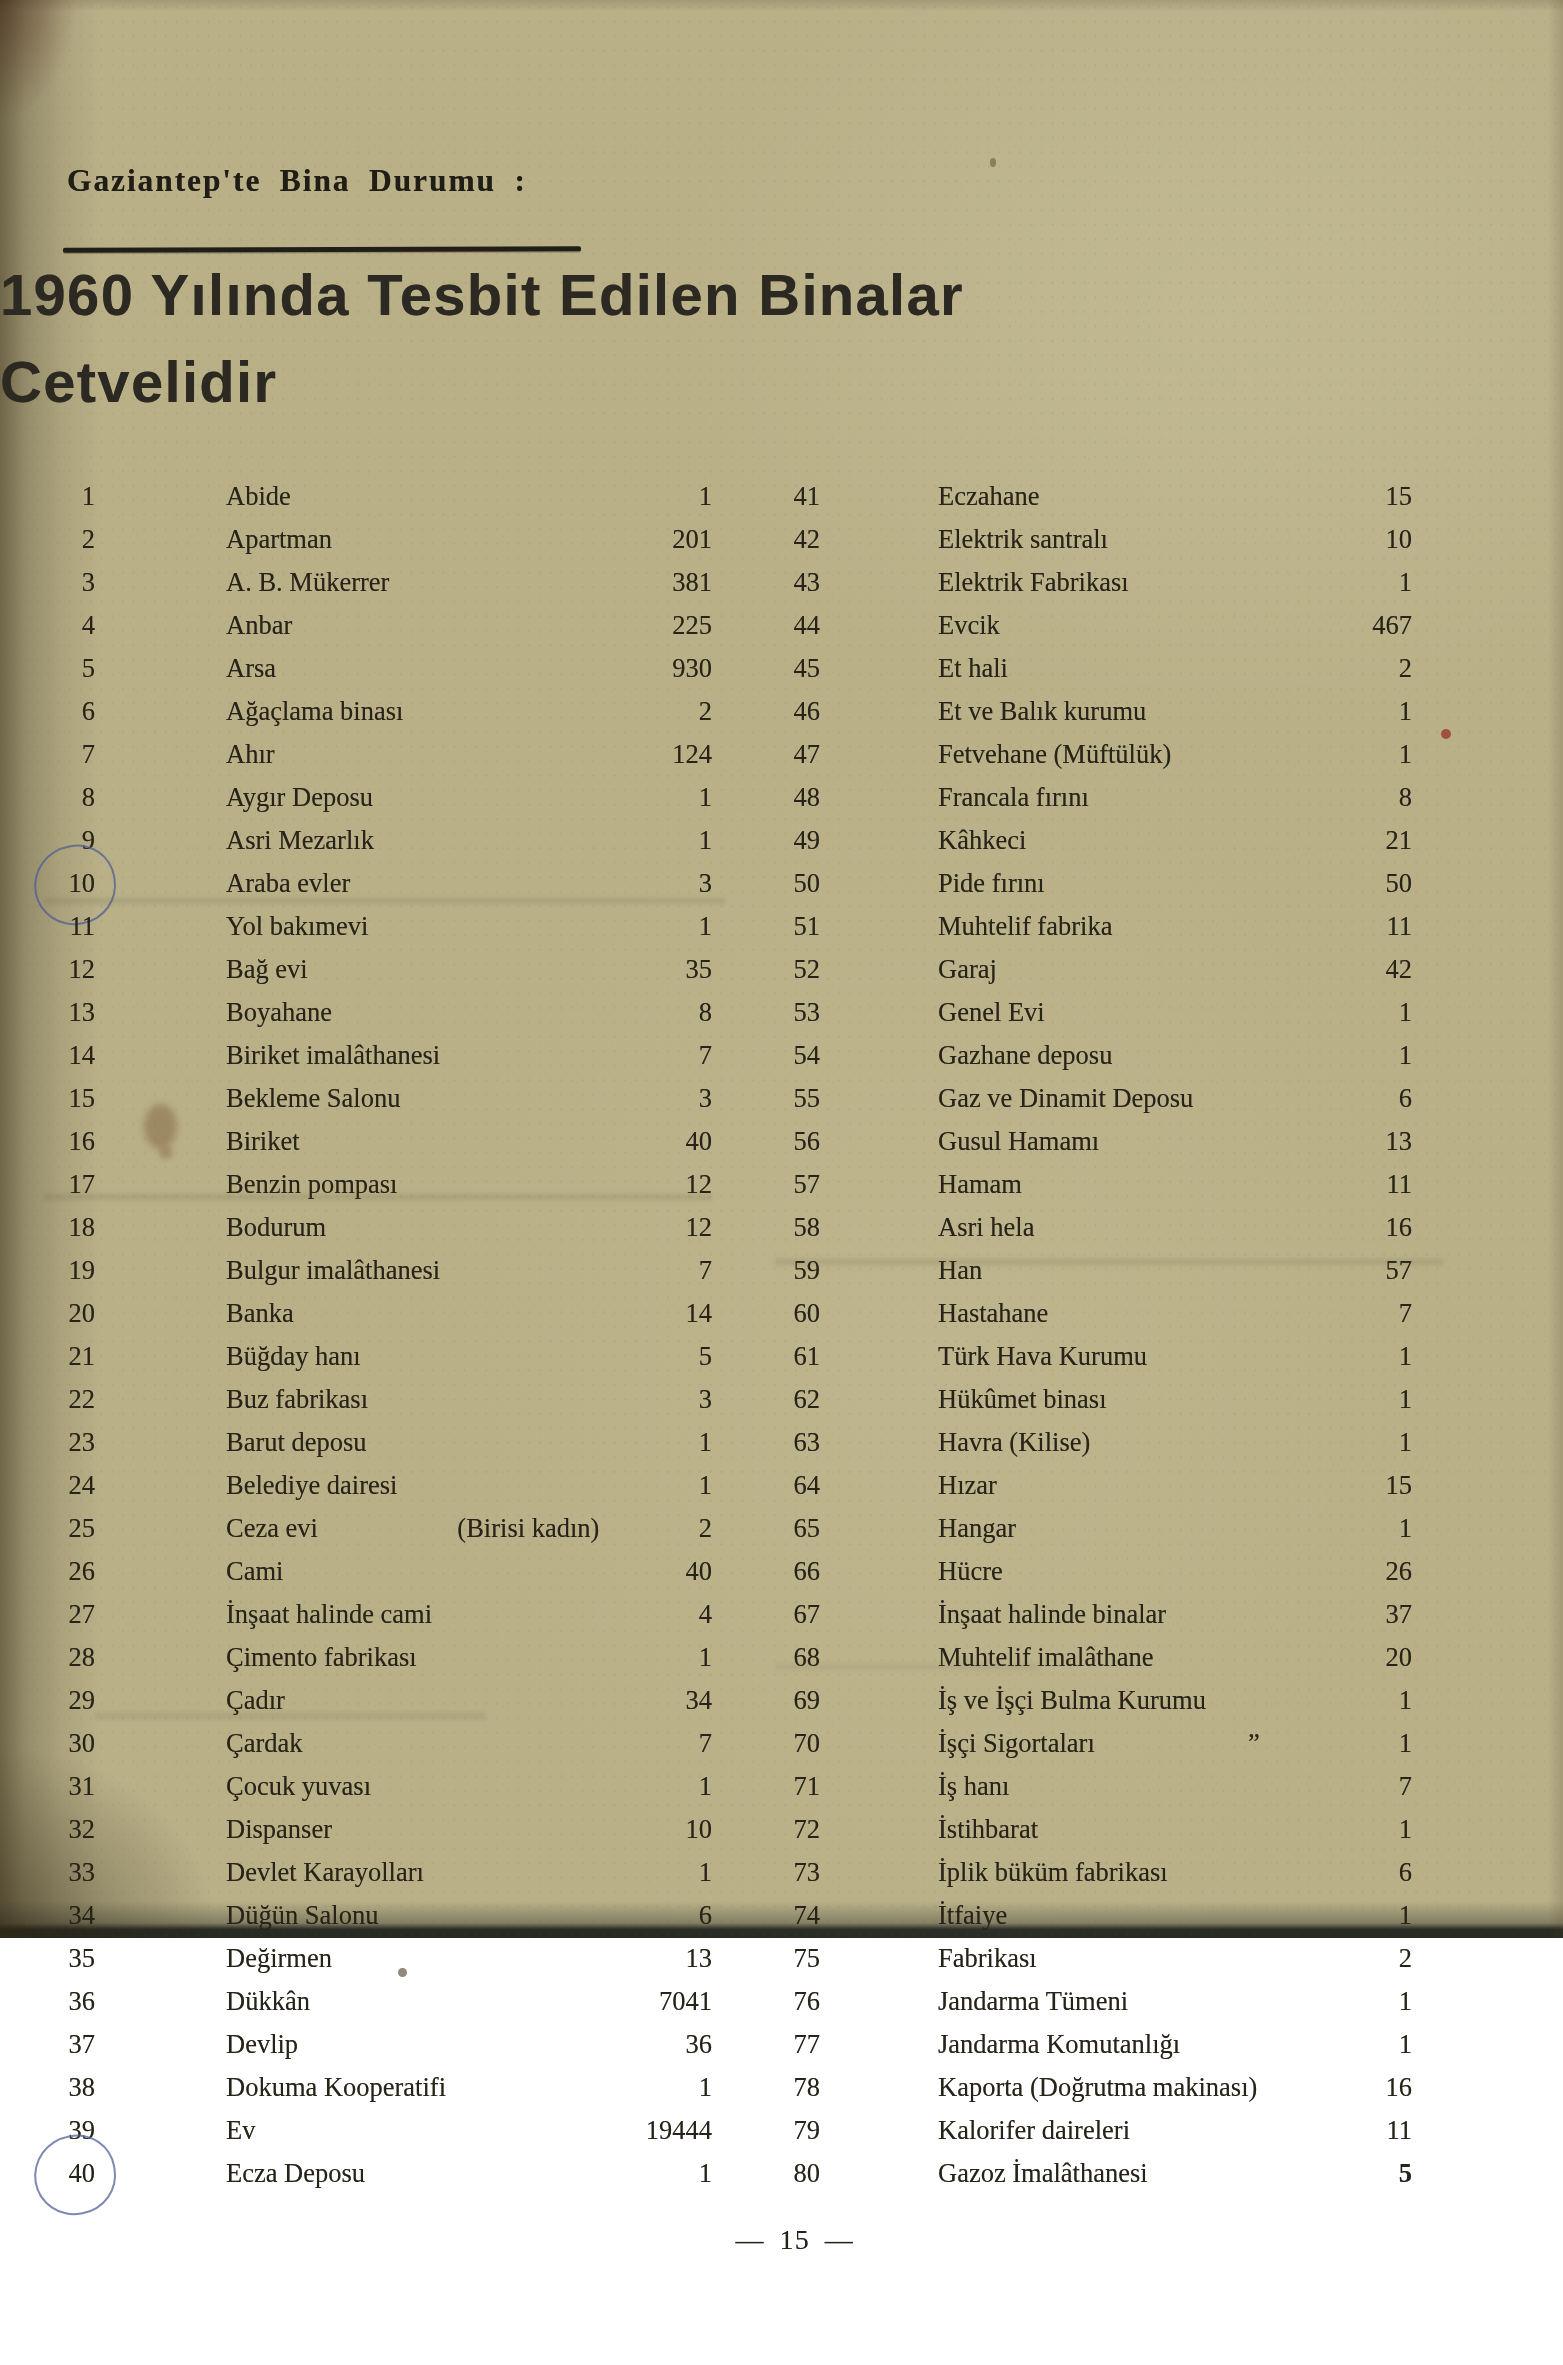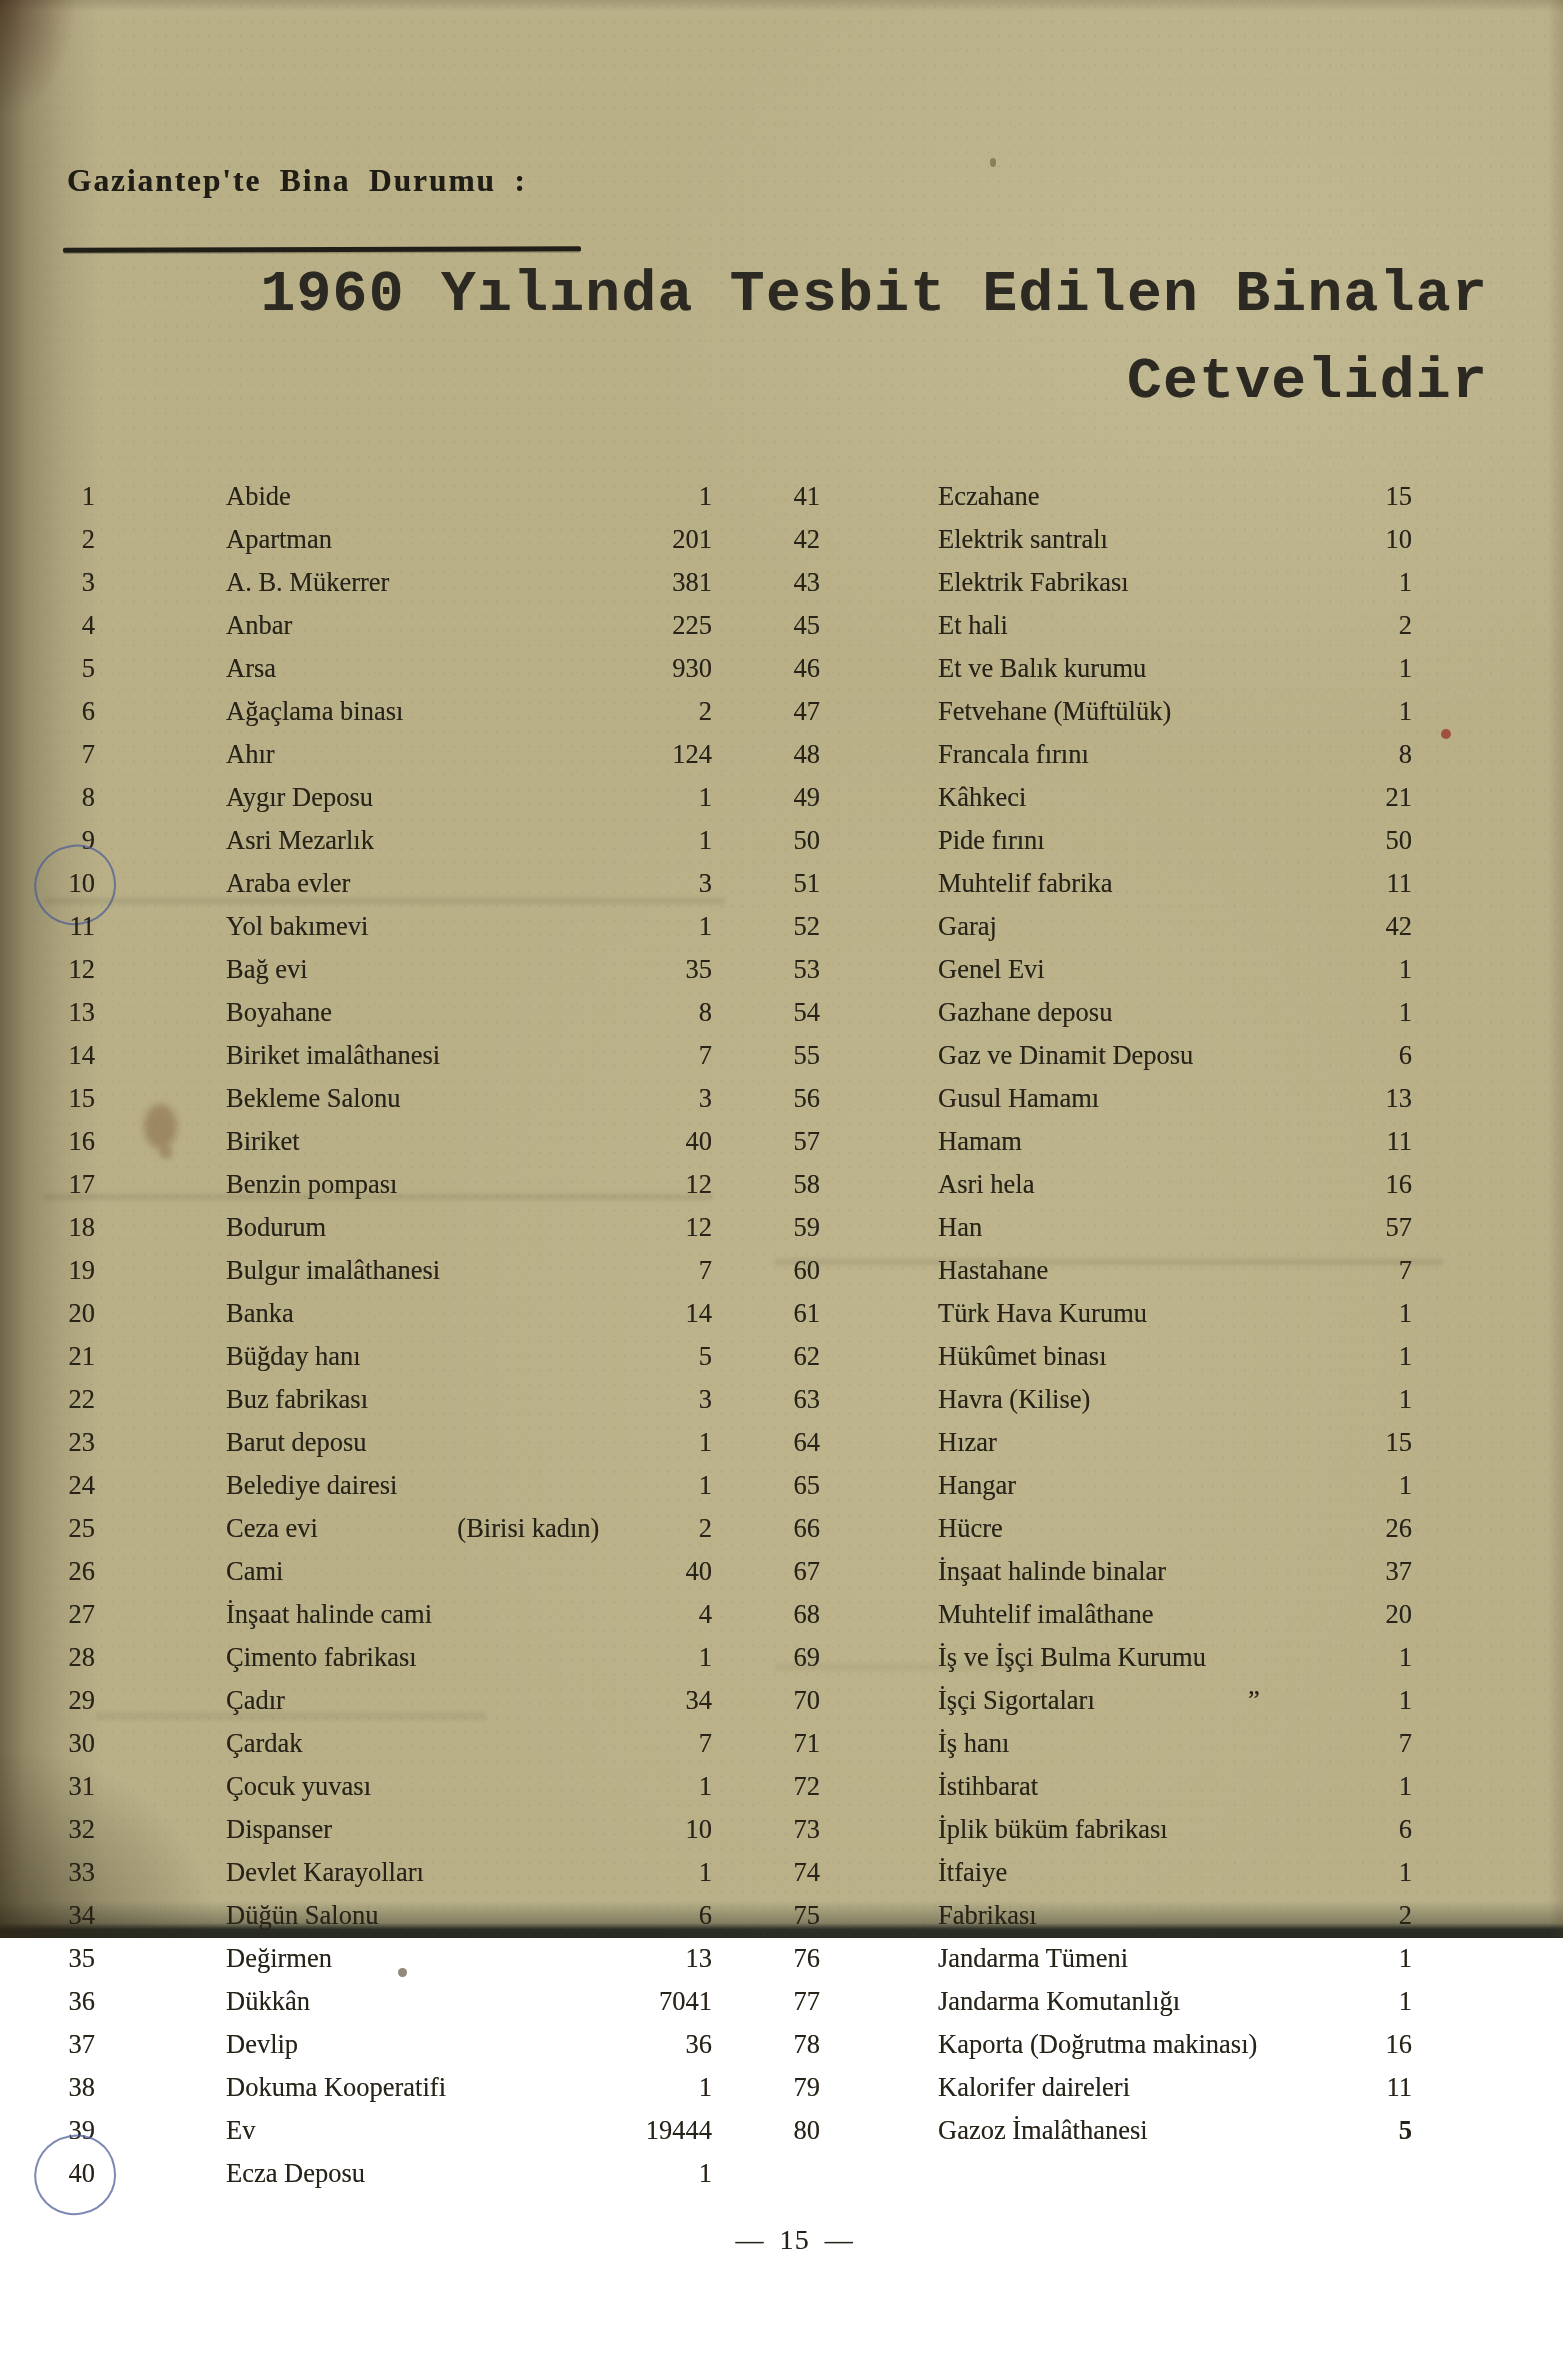--- a/index.html
+++ b/index.html
@@ -37,22 +37,22 @@
     font-size:31.5px;font-weight:bold;color:#201d16;
     letter-spacing:1.9px;word-spacing:8.8px;white-space:nowrap;
     text-shadow:0 0 0.6px rgba(32,29,22,0.55);
   }
   .doc-header-rule{
     position:absolute;left:63px;top:247px;width:518px;height:5px;
     background:#211e17;border-radius:1.9px;transform:rotate(-0.15deg);
     box-shadow:0 1.3px 0 rgba(33,30,23,0.25);
   }
   .doc-title{
-    position:absolute;left:0;top:251px;width:1488px;text-align:right;
-    font-family:Liberation Mono, monospace;font-weight:bold;color:#2c2922;
+    position:absolute;left:0;top:251px;width:1488px;text-align:left;
+    font-family:Liberation Sans, sans-serif;font-weight:bold;color:#2c2922;
     font-size:58px;line-height:87px;letter-spacing:1.3px;
     text-shadow:0 0 0.6px rgba(44,41,34,0.5);
   }
   .table-col{position:absolute;top:475px;}
   .col-left{left:55px;width:657px;}
   .col-right{left:777px;width:635px;}
   .row{
     display:flex;align-items:center;height:43px;
     font-size:26.5px;color:#282318;white-space:nowrap;
     text-shadow:0 0 0.6px rgba(40,35,25,0.45);
@@ -312,20 +312,25 @@
         <span class="no">42</span>
         <span class="name">Elektrik santralı</span>
         <span class="val">10</span>
       </div>
       <div class="row">
         <span class="no">43</span>
         <span class="name">Elektrik Fabrikası</span>
         <span class="val">1</span>
       </div>
       <div class="row">
+        <span class="no">44</span>
+        <span class="name">Evcik</span>
+        <span class="val">467</span>
+      </div>
+      <div class="row">
         <span class="no">45</span>
         <span class="name">Et hali</span>
         <span class="val">2</span>
       </div>
       <div class="row">
         <span class="no">46</span>
         <span class="name">Et ve Balık kurumu</span>
         <span class="val">1</span>
       </div>
       <div class="row">

